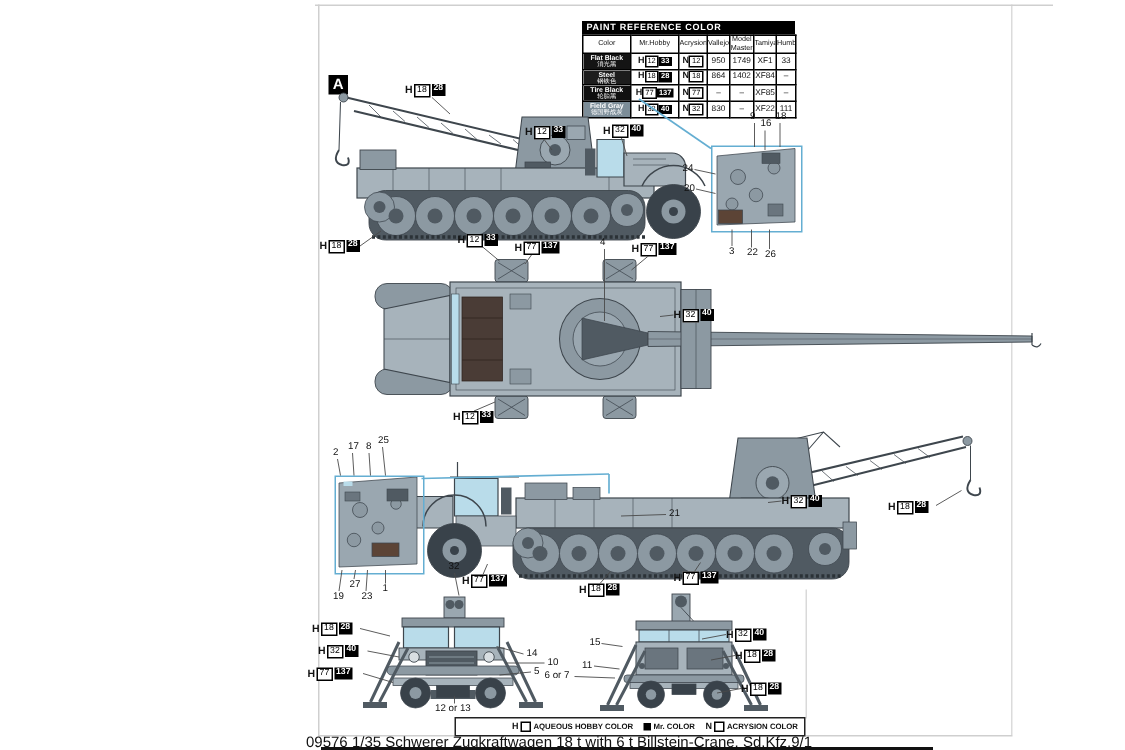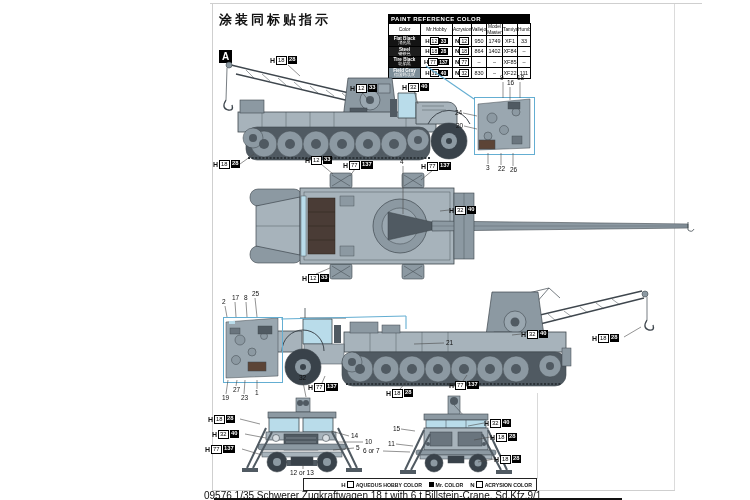--- a/index.html
+++ b/index.html
@@ -53,21 +53,20 @@
 <body>
 
 <div class="page" id="page" style="--accent: #64aed2; --hull: #a7b3bb; --hullDark: #8c99a2; --panel: #9aa7b0; --track: #505a62; --outline: #3e464d; --window: #b9dcea; --seat: #4a3c36; --tire: #39424a; --wood: #5c4436; --frame: #cfcfcf;">
 
   <div class="frame-line" style="left:210px;top:3px;width:492px;height:1px;"></div>
   <div class="frame-line" style="left:212px;top:3px;width:1px;height:487px;"></div>
   <div class="frame-line" style="left:674px;top:3px;width:1px;height:487px;opacity:.75;"></div>
   <div class="frame-line" style="left:212px;top:490px;width:463px;height:1px;"></div>
   <div class="frame-line" style="left:537px;top:393px;width:1px;height:86px;opacity:.8;"></div>
 
-  <div class="abs title-cn">涂装同标贴指示</div>
   <div class="abs section-a">A</div>
 
   <div class="abs ptable">
     <div class="ptable-title">PAINT  REFERENCE COLOR</div>
     <table class="grid">
       <colgroup>
           <col style="width:32px">
           <col style="width:32px">
           <col style="width:19px">
       <col style="width:15px">

